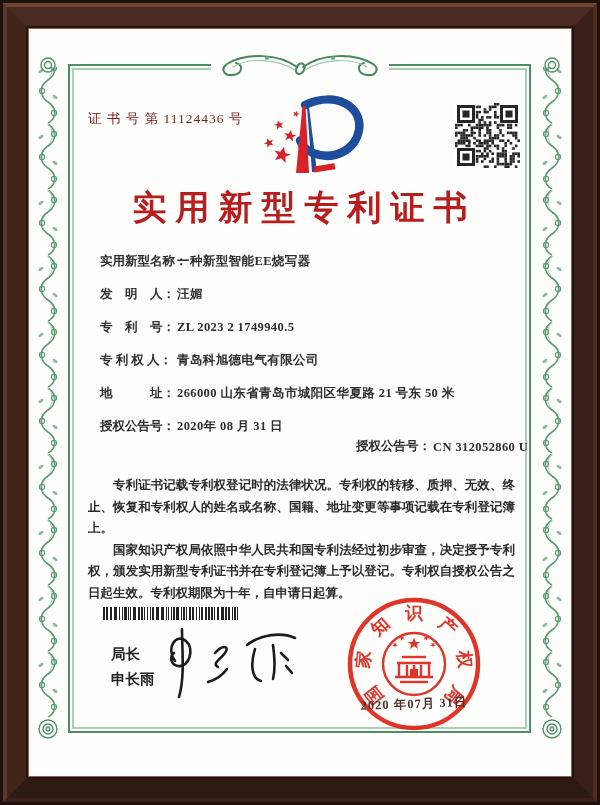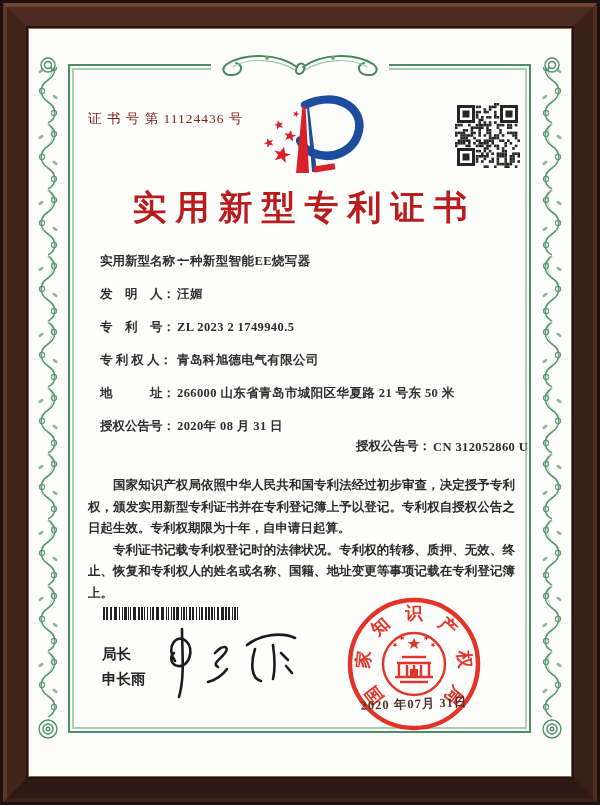--- a/index.html
+++ b/index.html
@@ -25,21 +25,21 @@
   .qr{position:absolute;left:426px;top:74px;}
   .title{position:absolute;left:0;top:156px;width:542px;text-align:center;font-size:34px;font-weight:bold;color:#b91c1c;letter-spacing:9px;text-indent:9px;}
   .fields{position:absolute;left:71px;top:216px;width:430px;}
   .frow{height:33px;display:flex;align-items:center;font-size:12.5px;font-weight:bold;color:#2e2e2e;position:relative;}
   .flabel{display:inline-block;width:77px;white-space:nowrap;}
   .fvalue{white-space:nowrap;letter-spacing:.4px;}
   .pair2{position:absolute;left:208px;top:12px;height:33px;display:flex;align-items:flex-end;margin-left:48px;}
   .bodytext{position:absolute;left:59px;top:446px;width:427px;font-size:12.5px;line-height:21.6px;color:#2b2b2b;text-align:justify;font-weight:bold;}
   .bodytext p{margin:0;text-indent:2em;}
   .barcode{position:absolute;left:74px;top:578px;}
-  .director{position:absolute;left:73px;top:613px;font-size:14.5px;font-weight:bold;color:#222;line-height:25px;}
+  .director{position:absolute;left:82px;top:613px;font-size:14.5px;font-weight:bold;color:#222;line-height:25px;}
   .signature{position:absolute;left:120px;top:592px;}
   .seal{position:absolute;left:310px;top:560px;}
   .seal text{font-family:"Liberation Serif","DejaVu Serif",serif;}
 </style>
 </head>
 <body>
 
 <div class="stage">
 <div class="frame-a">
       <div class="frame-b">
@@ -360,22 +360,22 @@
       <span class="flabel">授权公告号：</span>
       <span class="fvalue">2020年 08 月 31 日</span>
       <span class="pair2">
         <span class="flabel">授权公告号：</span>
         <span class="fvalue">CN 312052860 U</span>
       </span>
     </div>
   </div>
 
   <div class="bodytext">
+    <p>专利证书记载专利权登记时的法律状况。专利权的转移、质押、无效、终止、恢复和专利权人的姓名或名称、国籍、地址变更等事项记载在专利登记簿上。</p>
     <p>国家知识产权局依照中华人民共和国专利法经过初步审查，决定授予专利权，颁发实用新型专利证书并在专利登记簿上予以登记。专利权自授权公告之日起生效。专利权期限为十年，自申请日起算。</p>
-    <p>专利证书记载专利权登记时的法律状况。专利权的转移、质押、无效、终止、恢复和专利权人的姓名或名称、国籍、地址变更等事项记载在专利登记簿上。</p>
   </div>
 
   <svg class="barcode" id="barcode-svg" width="140" height="13" viewBox="0 0 140 13">
                   <rect x="0" y="0" width="2" height="13" fill="#222"></rect>
                   <rect x="3" y="0" width="2" height="13" fill="#222"></rect>
                   <rect x="7" y="0" width="2" height="13" fill="#222"></rect>
                   <rect x="11" y="0" width="3" height="13" fill="#222"></rect>
                   <rect x="16" y="0" width="1" height="13" fill="#222"></rect>
                   <rect x="19" y="0" width="1" height="13" fill="#222"></rect>
                   <rect x="21" y="0" width="3" height="13" fill="#222"></rect>

